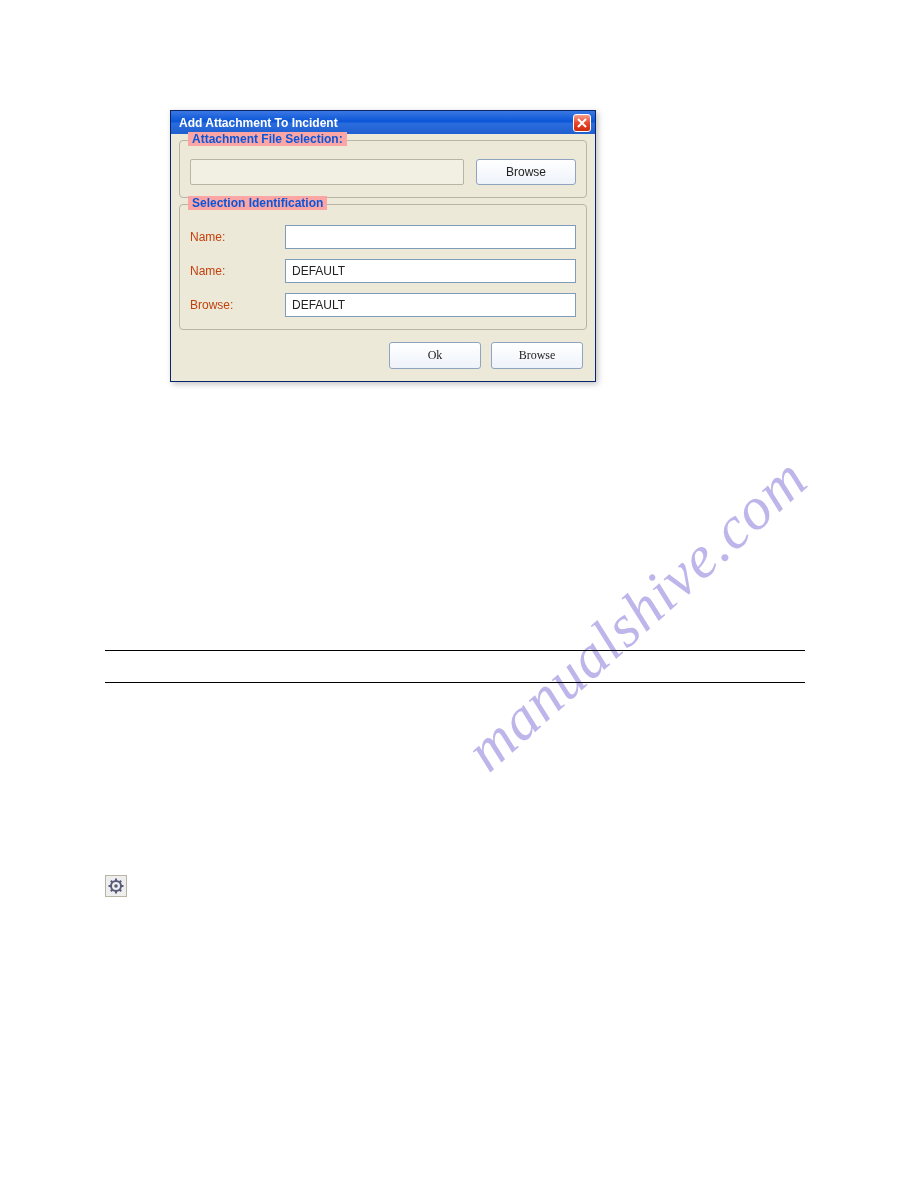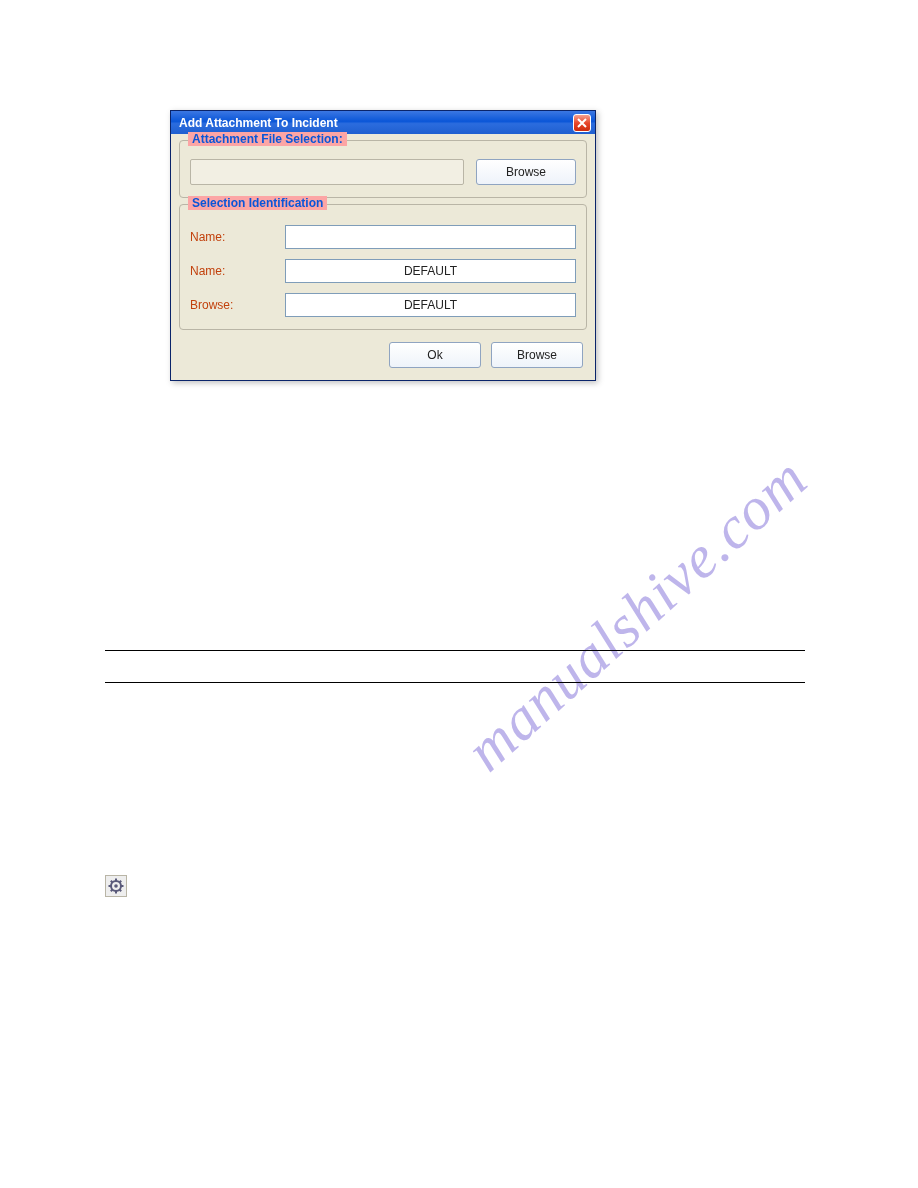--- a/index.html
+++ b/index.html
@@ -105,29 +105,28 @@
     color: #c2410c;
   }
   .form-input {
     flex: 1;
     height: 24px;
     border: 1px solid #7F9DB9;
     background: #ffffff;
     font-size: 12px;
     padding: 0 6px;
     color: #222;
-    text-align: center;
   }
   .button-row {
     display: flex;
     justify-content: flex-end;
     gap: 10px;
     padding: 6px 4px 4px 0;
   }
-  .button-row .btn { width: 92px; }
+  .button-row .btn { width: 92px; font-family: Liberation Serif, serif; }
   .hr-group {
     position: absolute;
     left: 105px;
     width: 700px;
   }
   .hr1 { top: 650px; border: none; border-top: 1px solid #000; }
   .hr2 { top: 682px; border: none; border-top: 1px solid #000; }
   .gear-icon {
     position: absolute;
     top: 875px;

